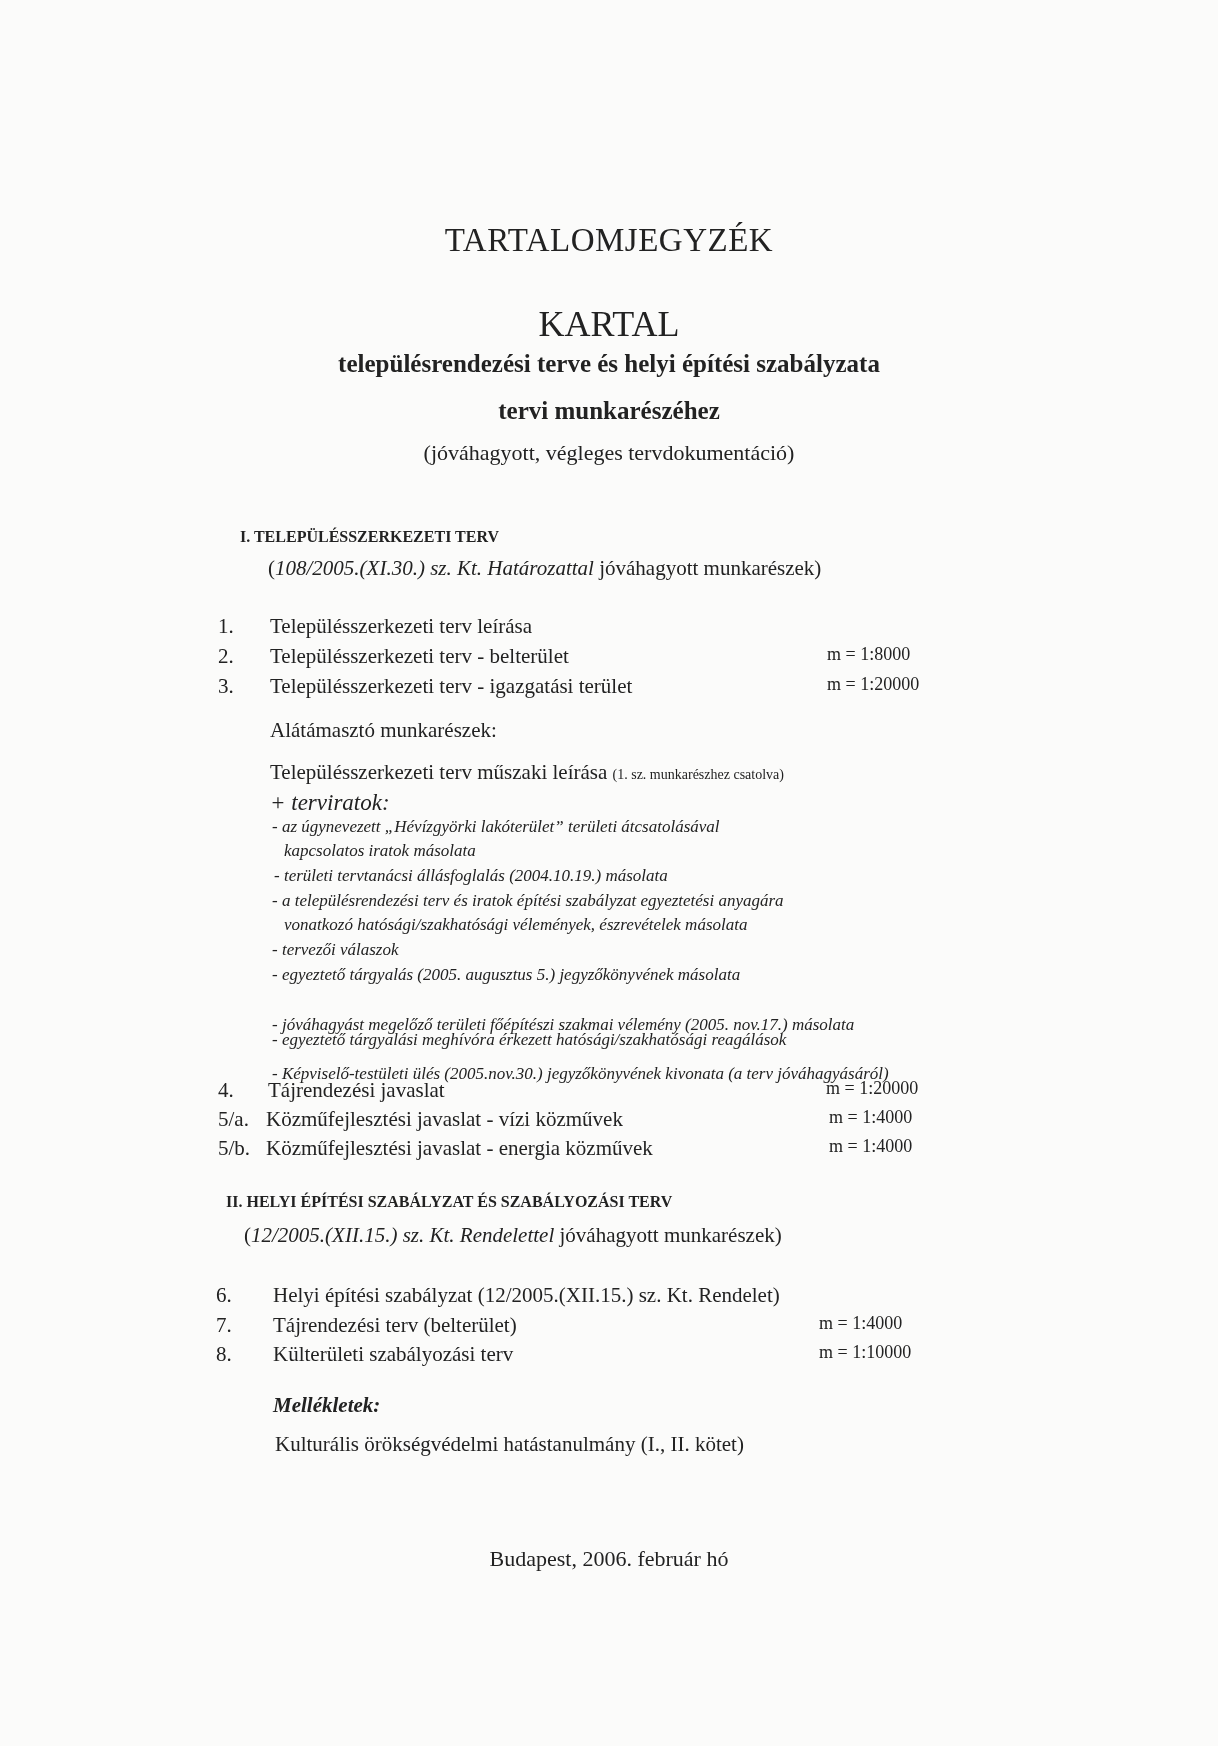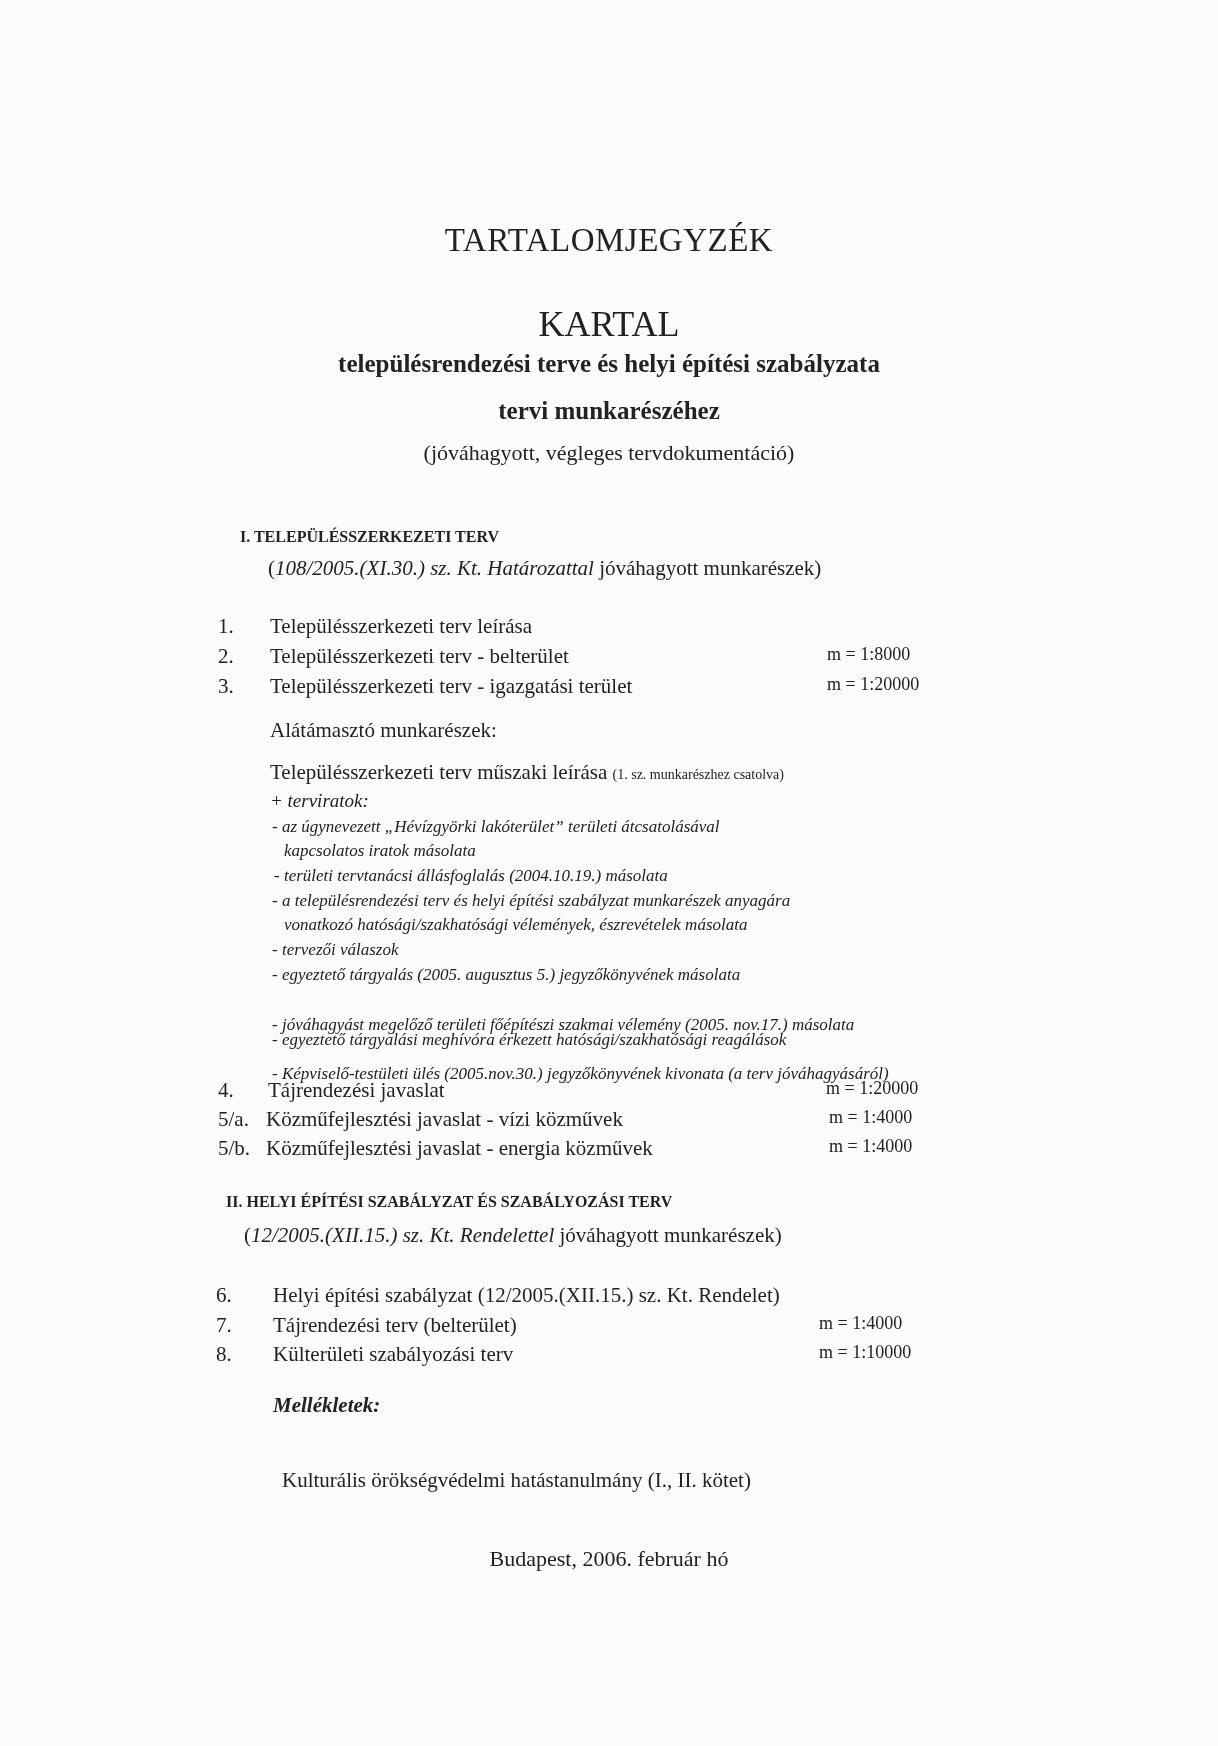--- a/index.html
+++ b/index.html
@@ -49,25 +49,25 @@
   <div class="abs item" style="left:270px; top:644px;">Településszerkezeti terv - belterület</div>
   <div class="abs scale" style="left:827px; top:644px;">m = 1:8000</div>
 
   <div class="abs item" style="left:218px; top:674px;"><span>3.</span></div>
   <div class="abs item" style="left:270px; top:674px;">Településszerkezeti terv - igazgatási terület</div>
   <div class="abs scale" style="left:827px; top:674px;">m = 1:20000</div>
 
   <div class="abs support" style="left:270px; top:718px;">Alátámasztó munkarészek:</div>
   <div class="abs support" style="left:270px; top:760px;"><span>Településszerkezeti terv műszaki leírása</span> <span class="small">(1. sz. munkarészhez csatolva)</span></div>
 
-  <div class="abs ital" style="left:270px; top:790px; font-size:19px;">+ terviratok:</div>
+  <div class="abs ital" style="left:270px; top:790px; font-size:23px;">+ terviratok:</div>
   <div class="abs ital" style="left:272px; top:817px;">- az úgynevezett „Hévízgyörki lakóterület” területi átcsatolásával</div>
   <div class="abs ital" style="left:284px; top:841px;">kapcsolatos iratok másolata</div>
   <div class="abs ital" style="left:274px; top:866px;">- területi tervtanácsi állásfoglalás (2004.10.19.) másolata</div>
-  <div class="abs ital" style="left:272px; top:891px;">-  a településrendezési terv és helyi építési szabályzat munkarészek anyagára</div>
+  <div class="abs ital" style="left:272px; top:891px;">-  a településrendezési terv és iratok építési szabályzat egyeztetési anyagára</div>
   <div class="abs ital" style="left:284px; top:915px;">vonatkozó hatósági/szakhatósági vélemények, észrevételek másolata</div>
   <div class="abs ital" style="left:272px; top:940px;">- tervezői válaszok</div>
   <div class="abs ital" style="left:272px; top:965px;">- egyeztető tárgyalás (2005. augusztus 5.) jegyzőkönyvének másolata</div>
   <div class="abs ital" style="left:272px; top:1030px;font-style:italic;">- egyeztető tárgyalási meghívóra érkezett hatósági/szakhatósági reagálások</div>
   <div class="abs ital" style="left:272px; top:1015px;">- jóváhagyást megelőző területi főépítészi szakmai vélemény (2005. nov.17.) másolata</div>
   <div class="abs ital" style="left:272px; top:1040px;margin-top:24px;">- Képviselő-testületi ülés (2005.nov.30.) jegyzőkönyvének kivonata (a terv jóváhagyásáról)</div>
 
   <div class="abs item" style="left:218px; top:1078px;">4.</div>
   <div class="abs item" style="left:268px; top:1078px;">Tájrendezési javaslat</div>
   <div class="abs scale" style="left:826px; top:1078px;">m = 1:20000</div>
@@ -88,16 +88,16 @@
 
   <div class="abs item" style="left:216px; top:1313px;">7.</div>
   <div class="abs item" style="left:273px; top:1313px;">Tájrendezési terv (belterület)</div>
   <div class="abs scale" style="left:819px; top:1313px;">m = 1:4000</div>
 
   <div class="abs item" style="left:216px; top:1342px;">8.</div>
   <div class="abs item" style="left:273px; top:1342px;">Külterületi szabályozási terv</div>
   <div class="abs scale" style="left:819px; top:1342px;">m = 1:10000</div>
 
   <div class="abs attach-h" style="left:273px; top:1393px;">Mellékletek:</div>
-  <div class="abs item" style="left:282px; top:1432px;margin-top:36px;">Kulturális örökségvédelmi hatástanulmány (I., II. kötet)</div>
+  <div class="abs item" style="left:275px; top:1432px;">Kulturális örökségvédelmi hatástanulmány (I., II. kötet)</div>
 
   <div class="abs center item" style="top:1546px; font-size:22px;">Budapest, 2006. február hó</div>
 </div>
 
 </body></html>

